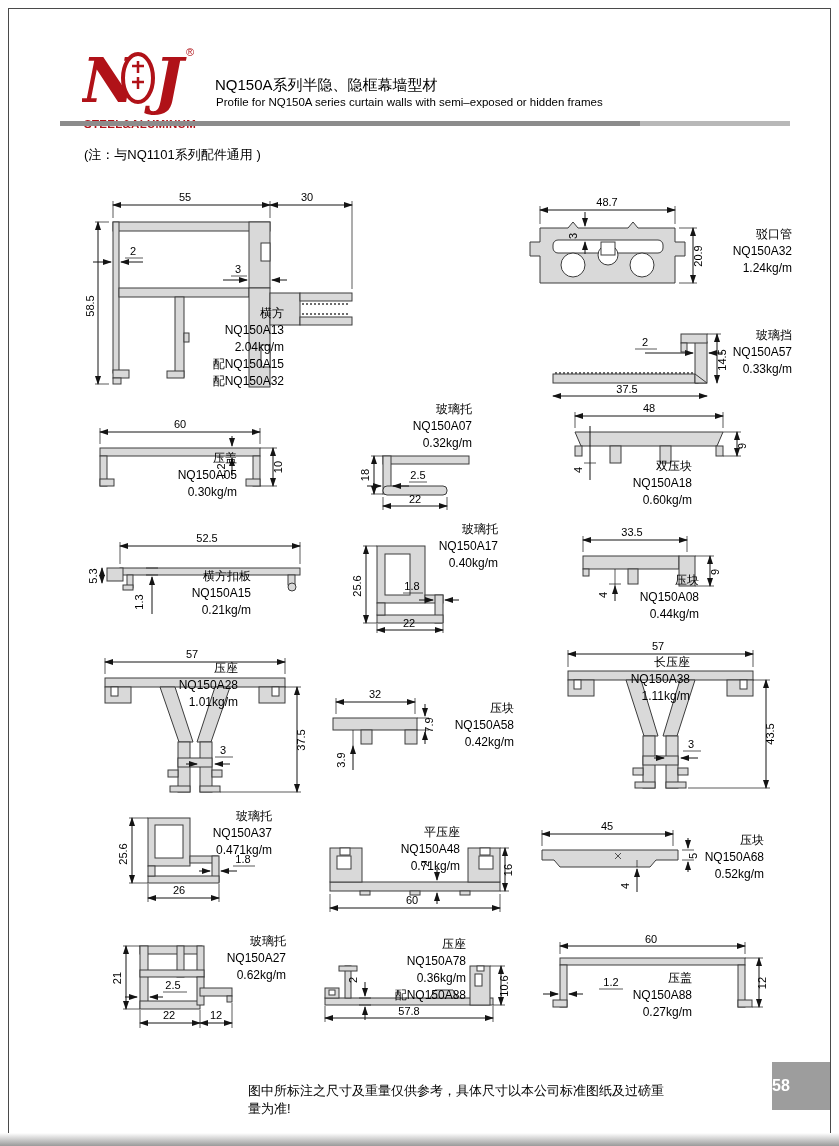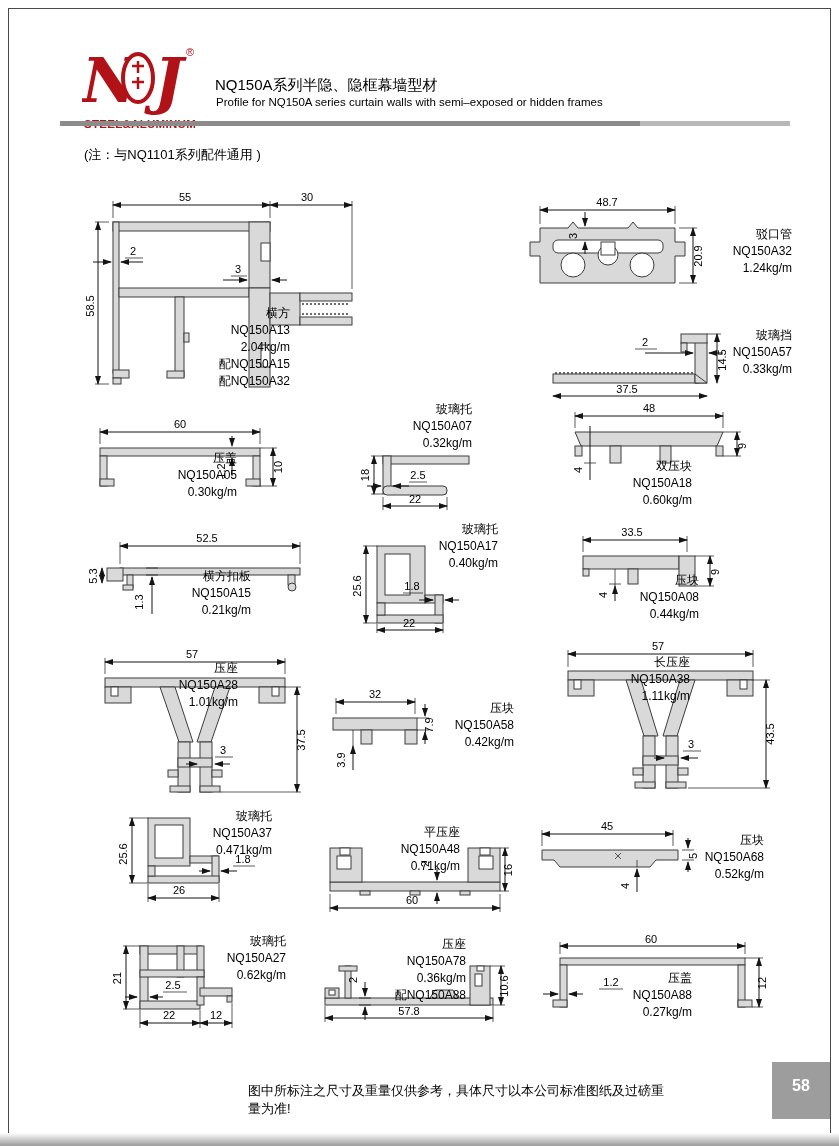--- a/index.html
+++ b/index.html
@@ -22,22 +22,22 @@
   .sh{fill:#d9d9d9;stroke:#3c3c3c;stroke-width:1}
   .cut{fill:#fff;stroke:#3c3c3c;stroke-width:1}
   .dim{stroke:#141414;stroke-width:1;fill:none}
   .thin{stroke:#141414;stroke-width:.7;fill:none}
   .serr{stroke:#3c3c3c;stroke-width:1.6;stroke-dasharray:2 2;fill:none}
   .dt{font-size:11px;fill:#000;font-family:"Liberation Sans",sans-serif}
   .lbl{position:absolute;text-align:right;font-size:12px;line-height:17px}
   .lbl div{white-space:nowrap}
   
   .footer-note{position:absolute;left:248px;top:1082px;width:420px;font-size:13px}
-  .page-tab{position:absolute;left:772px;top:1062px;width:58px;height:57px;background:#9d9d9d;
-       color:#fff;font-weight:bold;font-size:16px;text-align:center;line-height:48px}
+  .page-tab{position:absolute;left:772px;top:1062px;width:58px;height:48px;background:#9d9d9d;
+       color:#fff;font-weight:bold;font-size:16px;text-align:left;line-height:48px}
 </style>
 </head>
 <body>
 
 <svg width="0" height="0" style="position:absolute">
   <defs>
     <marker id="ar" markerUnits="userSpaceOnUse" markerWidth="9" markerHeight="7" refX="8" refY="3" orient="auto-start-reverse" viewBox="0 0 9 6">
       <path d="M0,0 L9,3 L0,6 z" fill="#141414"></path>
     </marker>
   </defs>
@@ -92,21 +92,21 @@
     <line class="dim" x1="138" y1="95" x2="162" y2="95" marker-end="url(#ar)"></line>
     <line class="dim" x1="202" y1="95" x2="187" y2="95" marker-end="url(#ar)"></line>
     <path class="thin" d="M146,91 H162"></path>
   </g>
   <text class="dt" x="100" y="16" text-anchor="middle">55</text>
   <text class="dt" x="222" y="16" text-anchor="middle">30</text>
   <text class="dt" x="9" y="121" text-anchor="middle" transform="rotate(-90 9 121)">58.5</text>
   <text class="dt" x="48" y="70" text-anchor="middle">2</text>
   <text class="dt" x="153" y="88" text-anchor="middle">3</text>
 </svg>
-<div class="lbl" style="left:134px;top:305px;width:156px">
+<div class="lbl" style="left:128px;top:305px;width:156px">
   <div>横方</div>
   <div>NQ150A13</div>
   <div>2.04kg/m</div>
   <div>配NQ150A15</div>
   <div>配NQ150A32</div>
 </div>
 
 <svg class="prof" style="left:525px;top:198px" width="185" height="110">
   <g>
     <path class="sh" d="M15,30 H43 L48,24 L53,30 H103 L108,24 L113,30 H150 V44 H160 V58 H150 V85 H15 V58 H5 V44 H15 Z"></path>

